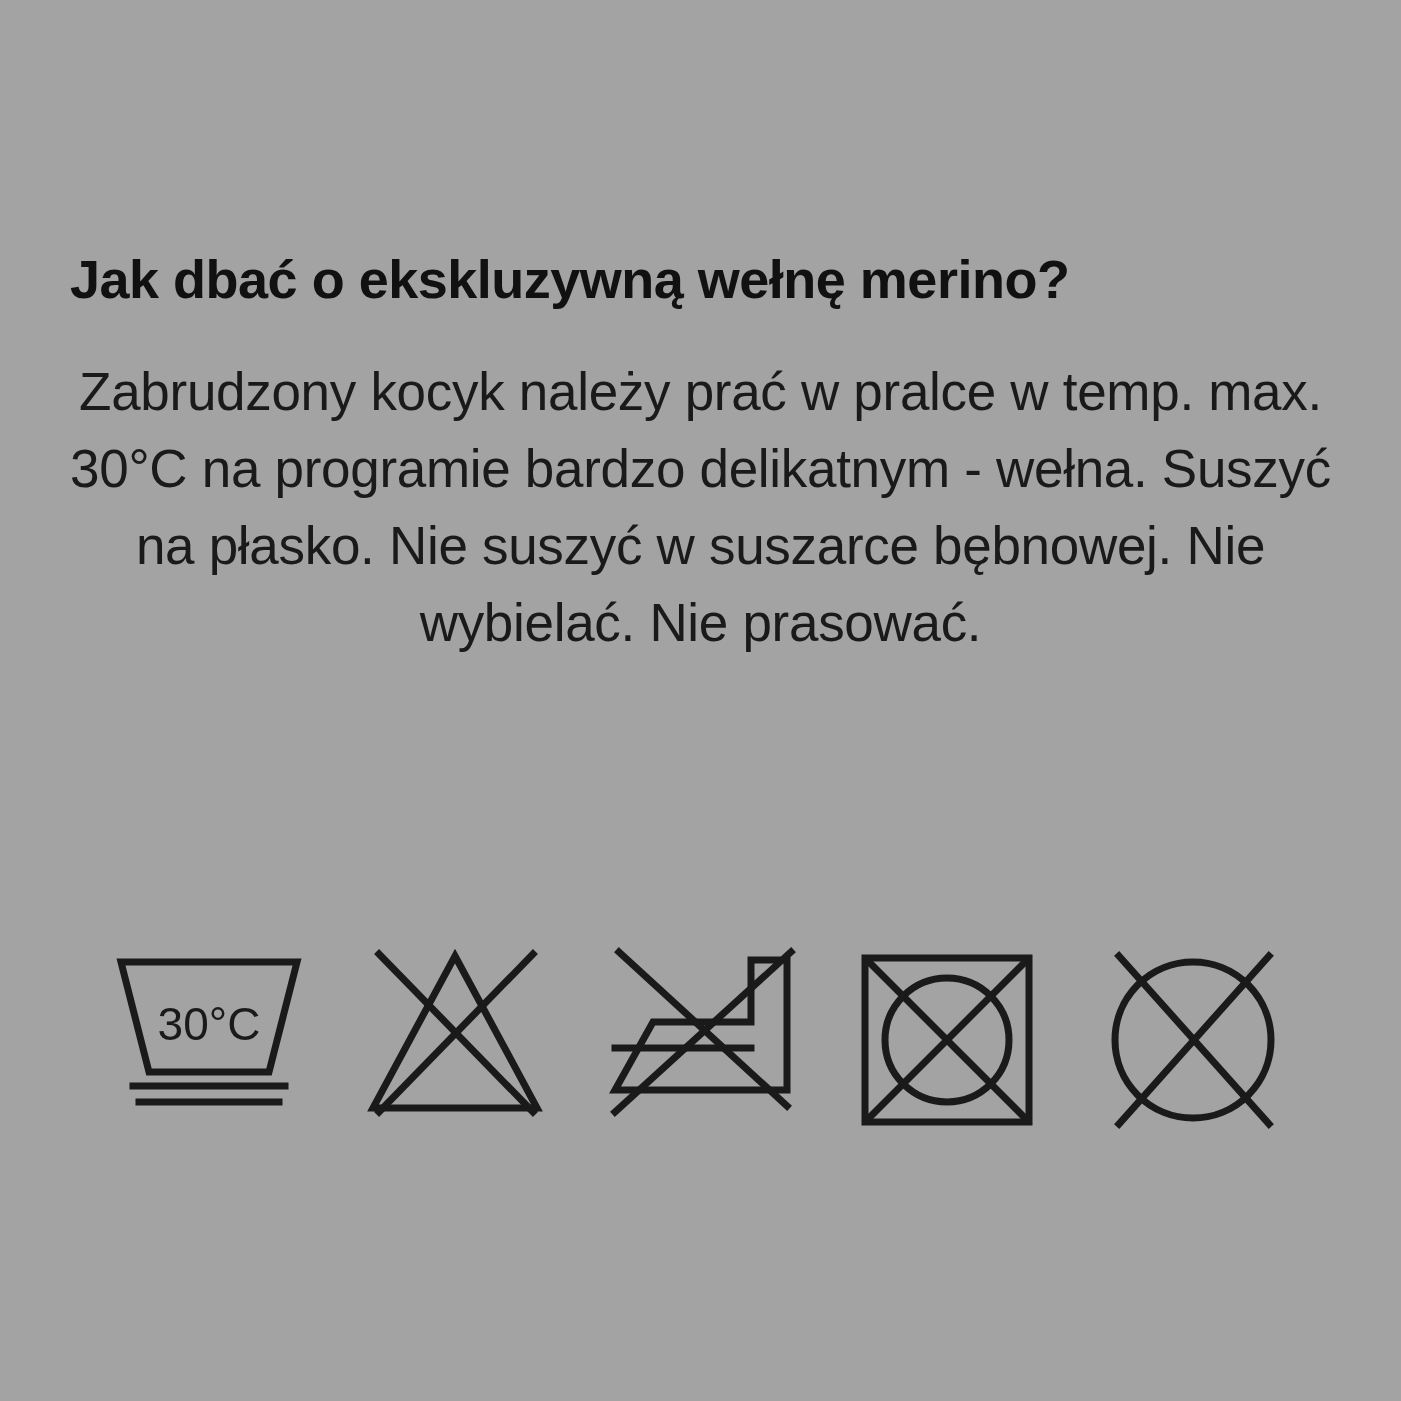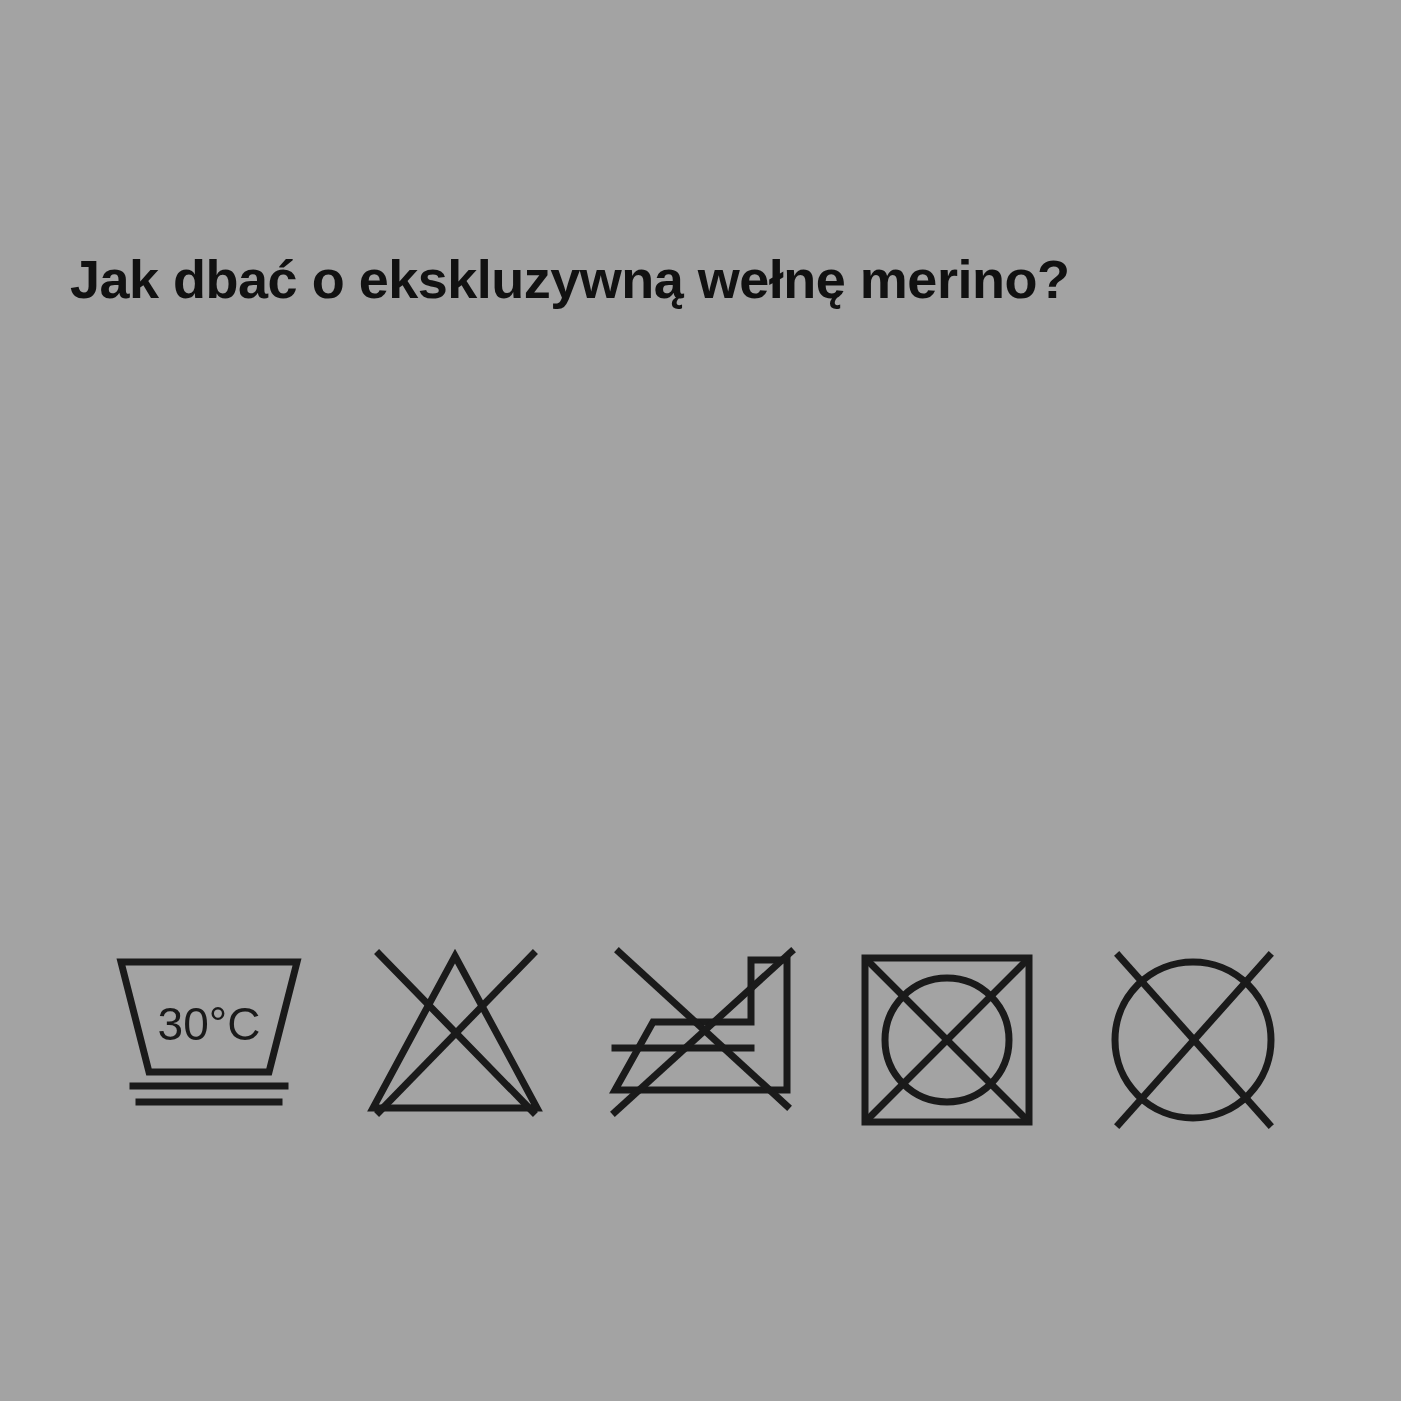--- a/index.html
+++ b/index.html
@@ -70,20 +70,21 @@
     height: 200px;
   }
 </style>
 </head>
 <body>
 
 <div class="page">
 
   <div class="content">
     <h1 class="heading">Jak dbać o ekskluzywną wełnę merino?</h1>
+    <p class="body-text">Zabrudzony kocyk należy prać w pralce w temp. max. 30°C na programie bardzo delikatnym - wełna. Suszyć na płasko. Nie suszyć w suszarce bębnowej. Nie wybielać. Nie prasować.</p>
   </div>
 
   <div class="symbols">
 
     <div class="symbol">
       <svg viewBox="0 0 200 200" xmlns="http://www.w3.org/2000/svg" fill="none" stroke="#1a1a1a" stroke-width="7" stroke-linecap="square" stroke-linejoin="miter">
         <path d="M12 22 L188 22 L160 132 L40 132 Z"></path>
         <path d="M24 146 L176 146"></path>
         <path d="M30 162 L170 162"></path>
         <text x="100" y="100" font-family="'Liberation Sans', sans-serif" font-size="46" fill="#1a1a1a" stroke="none" text-anchor="middle">30°C</text>

